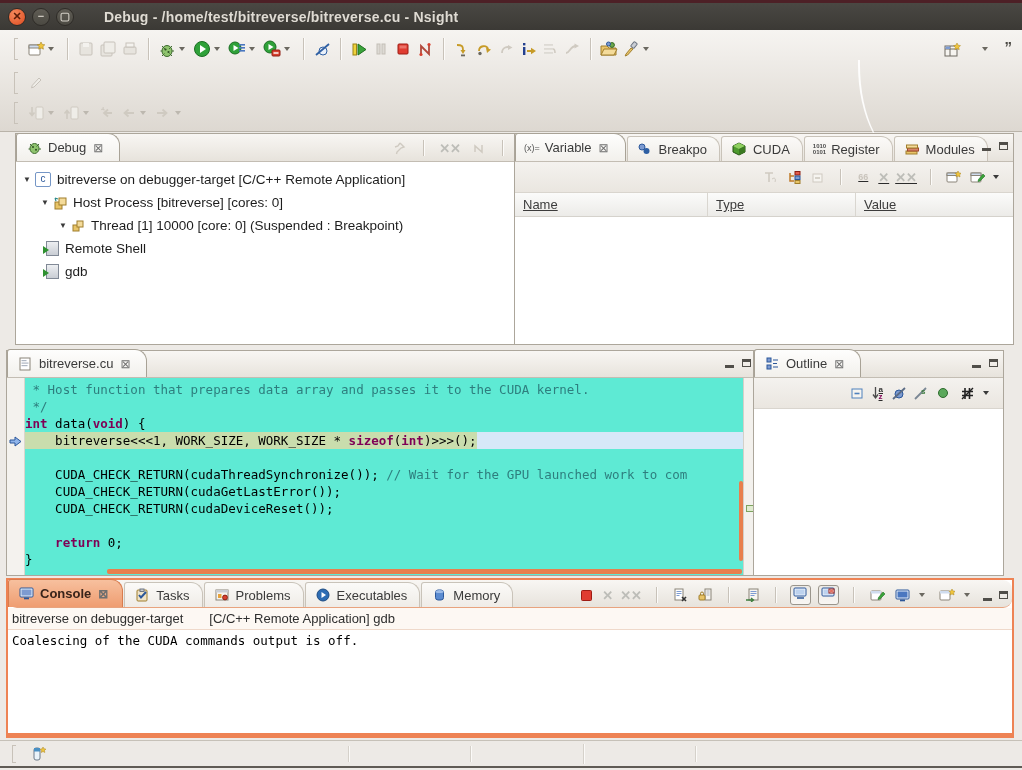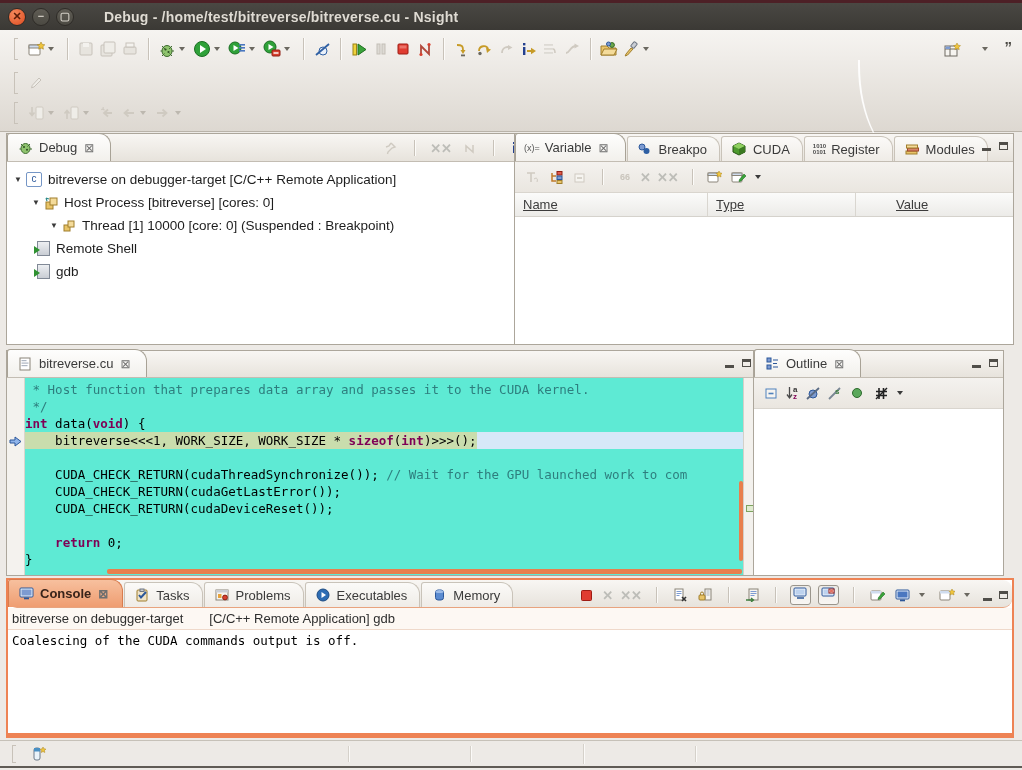--- a/index.html
+++ b/index.html
@@ -39,22 +39,22 @@
   .tabbar{height:28px;background:linear-gradient(#F8F6F3,#E7E3DC);border-bottom:1px solid #C3BDB3;
           display:flex;align-items:flex-end;position:relative;box-sizing:border-box;}
   .tab{display:flex;align-items:center;gap:5px;padding:0 12px 0 8px;height:24px;color:#3a3a3a;
        border-radius:3px 12px 0 0;border:1px solid transparent;border-bottom:none;white-space:nowrap;}
   .tab.active{background:linear-gradient(#FEFEFD,#F2F0EC);border-color:#A8A296;height:27px;padding-right:16px;}
   .tab.inactive{background:linear-gradient(#FBFAF8,#EFECE7);border-color:#C9C3B9;margin-left:1px;}
   .tab .tclose{font-size:12px;color:#6f6f6f;margin-left:2px;}
   .panelbtns{position:absolute;right:5px;top:6px;display:flex;gap:8px;align-items:center;}
   .icon-min{width:9px;height:8px;border-bottom:3px solid #504E49;}
   .icon-max{width:9px;height:8px;border:1px solid #504E49;border-top-width:3px;box-sizing:border-box;}
-  .viewtb{display:flex;align-items:center;gap:6px;padding:0 8px;height:30px;
-          background:linear-gradient(#F4F2EF,#EAE6E0);border-bottom:1px solid #D9D5CE;}
+  .viewtb{display:flex;align-items:center;justify-content:flex-end;gap:6px;padding:0 8px;height:30px;
+          background:linear-gradient(#F4F2EF,#EAE6E0);border-bottom:1px solid #D9D5CE;text-decoration:underline;}
   .small-ico{width:18px;height:16px;display:flex;align-items:center;justify-content:center;}
   
   .tree{padding-top:6px;}
   .trow{height:23px;display:flex;align-items:center;font-size:13.5px;color:#1d1d1d;white-space:nowrap;}
   .trow .exp{width:10px;font-size:8px;color:#3a3a3a;text-align:center;margin-right:3px;flex:0 0 auto;}
   .trow .ticon{margin-right:6px;display:flex;align-items:center;flex:0 0 auto;}
   .trow.selected{background:linear-gradient(#DFDFDF,#D2D2D2);border-top:1px solid #C2C2C2;border-bottom:1px solid #C2C2C2;}
   .sf{width:12px;height:11px;border-top:3px solid #2B579A;border-bottom:3px solid #2B579A;
       background:linear-gradient(#2B579A,#2B579A) center/12px 3px no-repeat;box-sizing:border-box;}
   .cbadge{width:14px;height:13px;border:1px solid #7596C6;background:#fff;color:#2B579A;font-size:10px;
@@ -320,21 +320,21 @@
           <path d="M1 7 h12 M6 4 v10" stroke="#6E6A62"></path>
           <rect x="1.5" y="4.5" width="4.5" height="2.5" fill="#7D9BD1"></rect>
           <path d="M13 1 l1.1 2.2 2.4.4-1.7 1.7.4 2.4-2.2-1.2-2.1 1.2.4-2.4-1.7-1.7 2.3-.4z" fill="#F0C53C" stroke="#A8831C" stroke-width=".5"></path>
         </svg>
       </span>
     <span class="chev" style="position:absolute;right:28px;top:17px;"></span>
     <span class="quote">”</span>
   </div>
 </div>
 
-<div class="panel" style="left:6px;top:133px;width:582px;height:212px;">
+<div class="panel" style="left:15px;top:133px;width:582px;height:212px;">
   <div class="tabbar">
     <div class="tab active">
       <span class="small-ico">
           <svg width="15" height="15">
             <ellipse cx="7.5" cy="8.5" rx="4.5" ry="5" fill="#8FC46E" stroke="#3E6B2F"></ellipse>
             <circle cx="6" cy="7" r="1" fill="#2F4F23"></circle>
             <circle cx="9" cy="9.8" r="1" fill="#2F4F23"></circle>
             <path d="M3 4 L5.5 6.5 M12 4 L9.5 6.5 M1.5 9 H3 M12 9 H14" stroke="#3E6B2F"></path>
           </svg>
         </span>
@@ -502,21 +502,21 @@
           <rect x="1" y="3" width="10" height="9" rx="1" fill="#fff" stroke="#8A8478"></rect>
           <rect x="1" y="3" width="10" height="2.5" fill="#CFDCEE" stroke="#8A8478"></rect>
           <path d="M13 4 L15 6 L10 11 L8 11.5 L8.5 9.5 z" fill="#3AA33A" stroke="#1F7020" stroke-width=".6"></path>
         </svg>
       </span>
     <span class="chev" style="border-top-color:#3a3a3a;"></span>
   </div>
   <div class="colhead">
     <div class="col" style="width:193px;">Name</div>
     <div class="col" style="width:148px;">Type</div>
-    <div class="col" style="flex:1;border-right:none;margin-left:32px;">Value</div>
+    <div class="col" style="flex:1;border-right:none;">Value</div>
   </div>
   <div style="height:100px;background:#fff;"></div>
 </div>
 
 <div class="panel" style="left:6px;top:350px;width:751px;height:226px;">
   <div class="tabbar" style="height:27px;">
     <div class="tab active">
       <span class="small-ico">
           <svg width="12" height="14">
             <rect x="1" y="1" width="10" height="12" fill="#fff" stroke="#8A8478"></rect>

